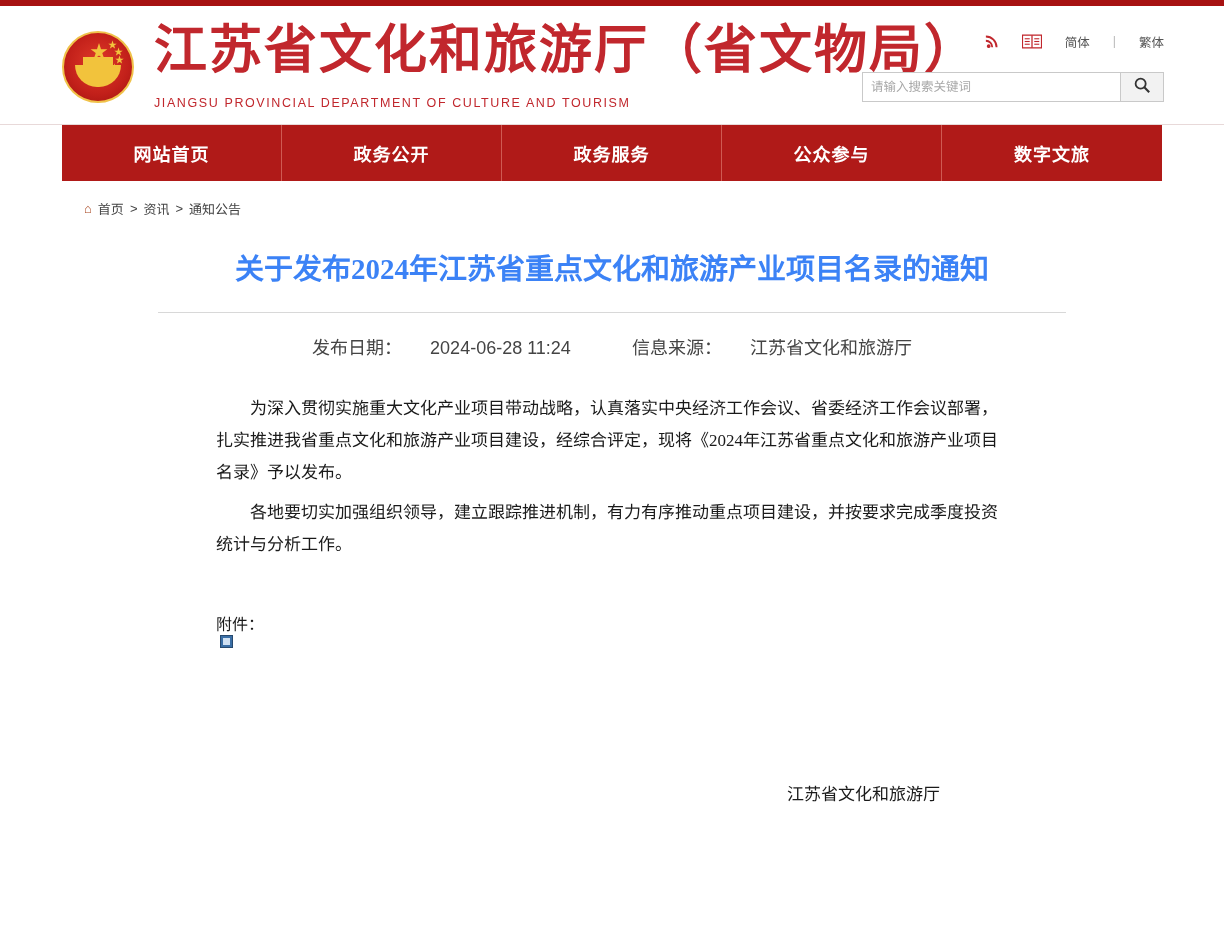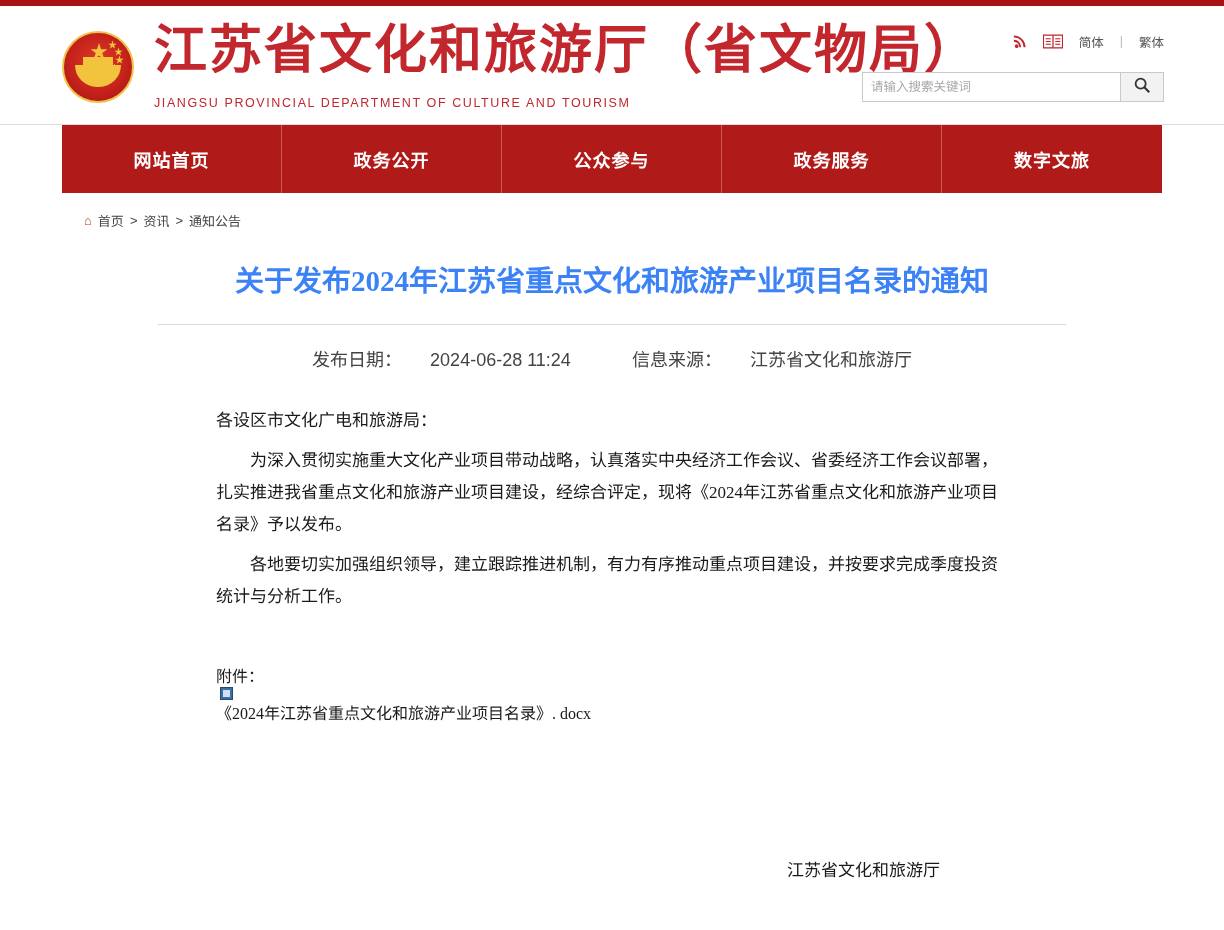--- a/index.html
+++ b/index.html
@@ -102,21 +102,21 @@
   .header-right {
     position: absolute;
     right: 60px;
     top: 26px;
     text-align: right;
   }
   .util-row {
     display: flex;
     align-items: center;
     justify-content: flex-end;
-    gap: 16px;
+    gap: 23px;
     font-size: 12.5px;
     color: #555;
     height: 18px;
   }
   .util-row .sep { color: #bbb; }
   .util-row a { color: #555; text-decoration: none; }
   .rss-icon svg, .book-icon svg { display: block; }
   .search-box {
     margin-top: 22px;
     display: flex;
@@ -141,21 +141,21 @@
     background: #f2f2f2;
     display: flex;
     align-items: center;
     justify-content: center;
     cursor: pointer;
     box-sizing: border-box;
   }
 
   
   .nav {
-    height: 68px;
+    height: 56px;
     background: #ffffff;
     display: flex;
     padding-left: 62px;
     box-sizing: border-box;
   }
   .nav-item {
     width: 220px;
     background: #b01a18;
     color: #ffffff;
     font-size: 18px;
@@ -312,22 +312,22 @@
             </svg>
         </span>
       </div>
     </div>
   </div>
 </div>
 
 <div class="nav">
   <div class="nav-item">网站首页</div>
   <div class="nav-item">政务公开</div>
+  <div class="nav-item">政务服务</div>
   <div class="nav-item">公众参与</div>
-  <div class="nav-item">政务服务</div>
   <div class="nav-item">数字文旅</div>
 </div>
 
 <div class="crumb">
   <span class="home-icon">⌂</span>
   <a href="#">首页</a>
   <span>&gt;</span>
   <a href="#">资讯</a>
   <span>&gt;</span>
   <a href="#">通知公告</a>
@@ -339,27 +339,25 @@
   <div class="art-meta">
     <span>
       <span>发布日期：</span><span>2024-06-28  11:24</span>
     </span>
     <span>
       <span>信息来源：</span><span>江苏省文化和旅游厅</span>
     </span>
   </div>
 
   <div class="art-body">
-    <p>各设区市文化广电和旅游局：</p>
     <p class="p-indent">为深入贯彻实施重大文化产业项目带动战略，认真落实中央经济工作会议、省委经济工作会议部署，扎实推进我省重点文化和旅游产业项目建设，经综合评定，现将《2024年江苏省重点文化和旅游产业项目名录》予以发布。</p>
     <p class="p-indent">各地要切实加强组织领导，建立跟踪推进机制，有力有序推动重点项目建设，并按要求完成季度投资统计与分析工作。</p>
   </div>
 
   <div class="attach">
     <span>附件：</span>
     <span class="doc-icon"></span>
-    <a href="#">《2024年江苏省重点文化和旅游产业项目名录》. docx</a>
   </div>
 
   <div class="signature">
     <div>江苏省文化和旅游厅</div>
   </div>
 </div>
 
 </body></html>

